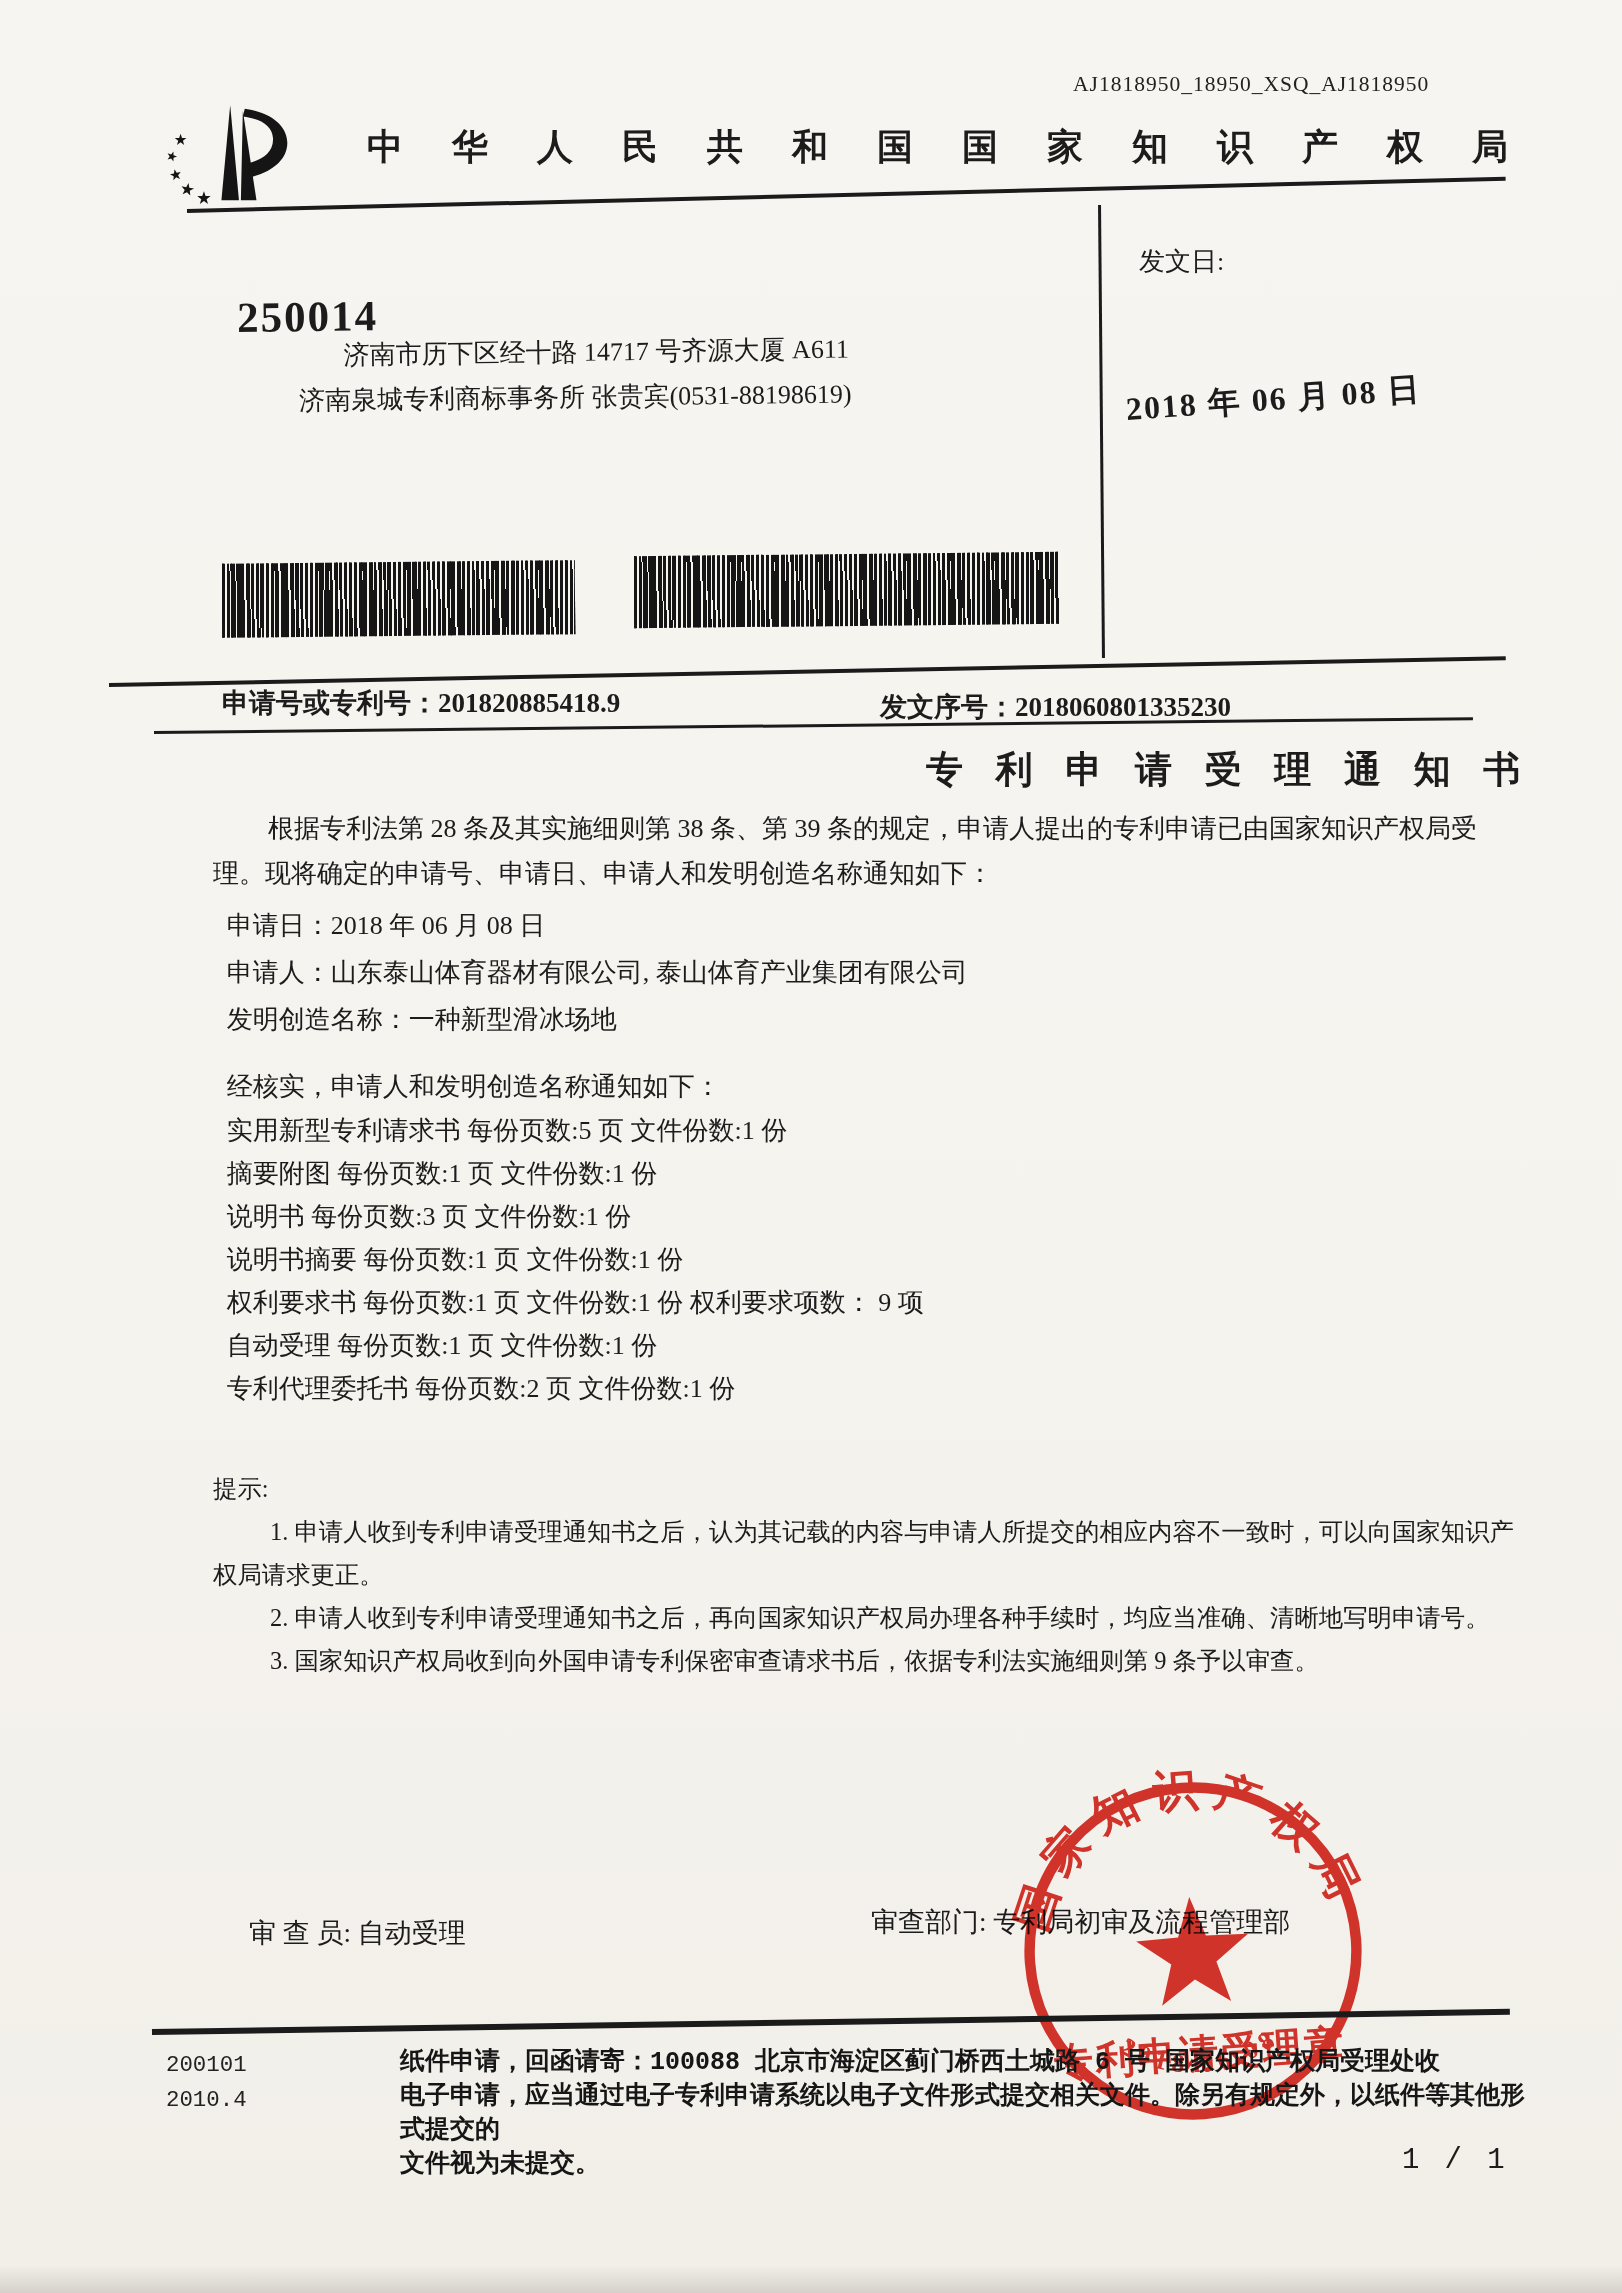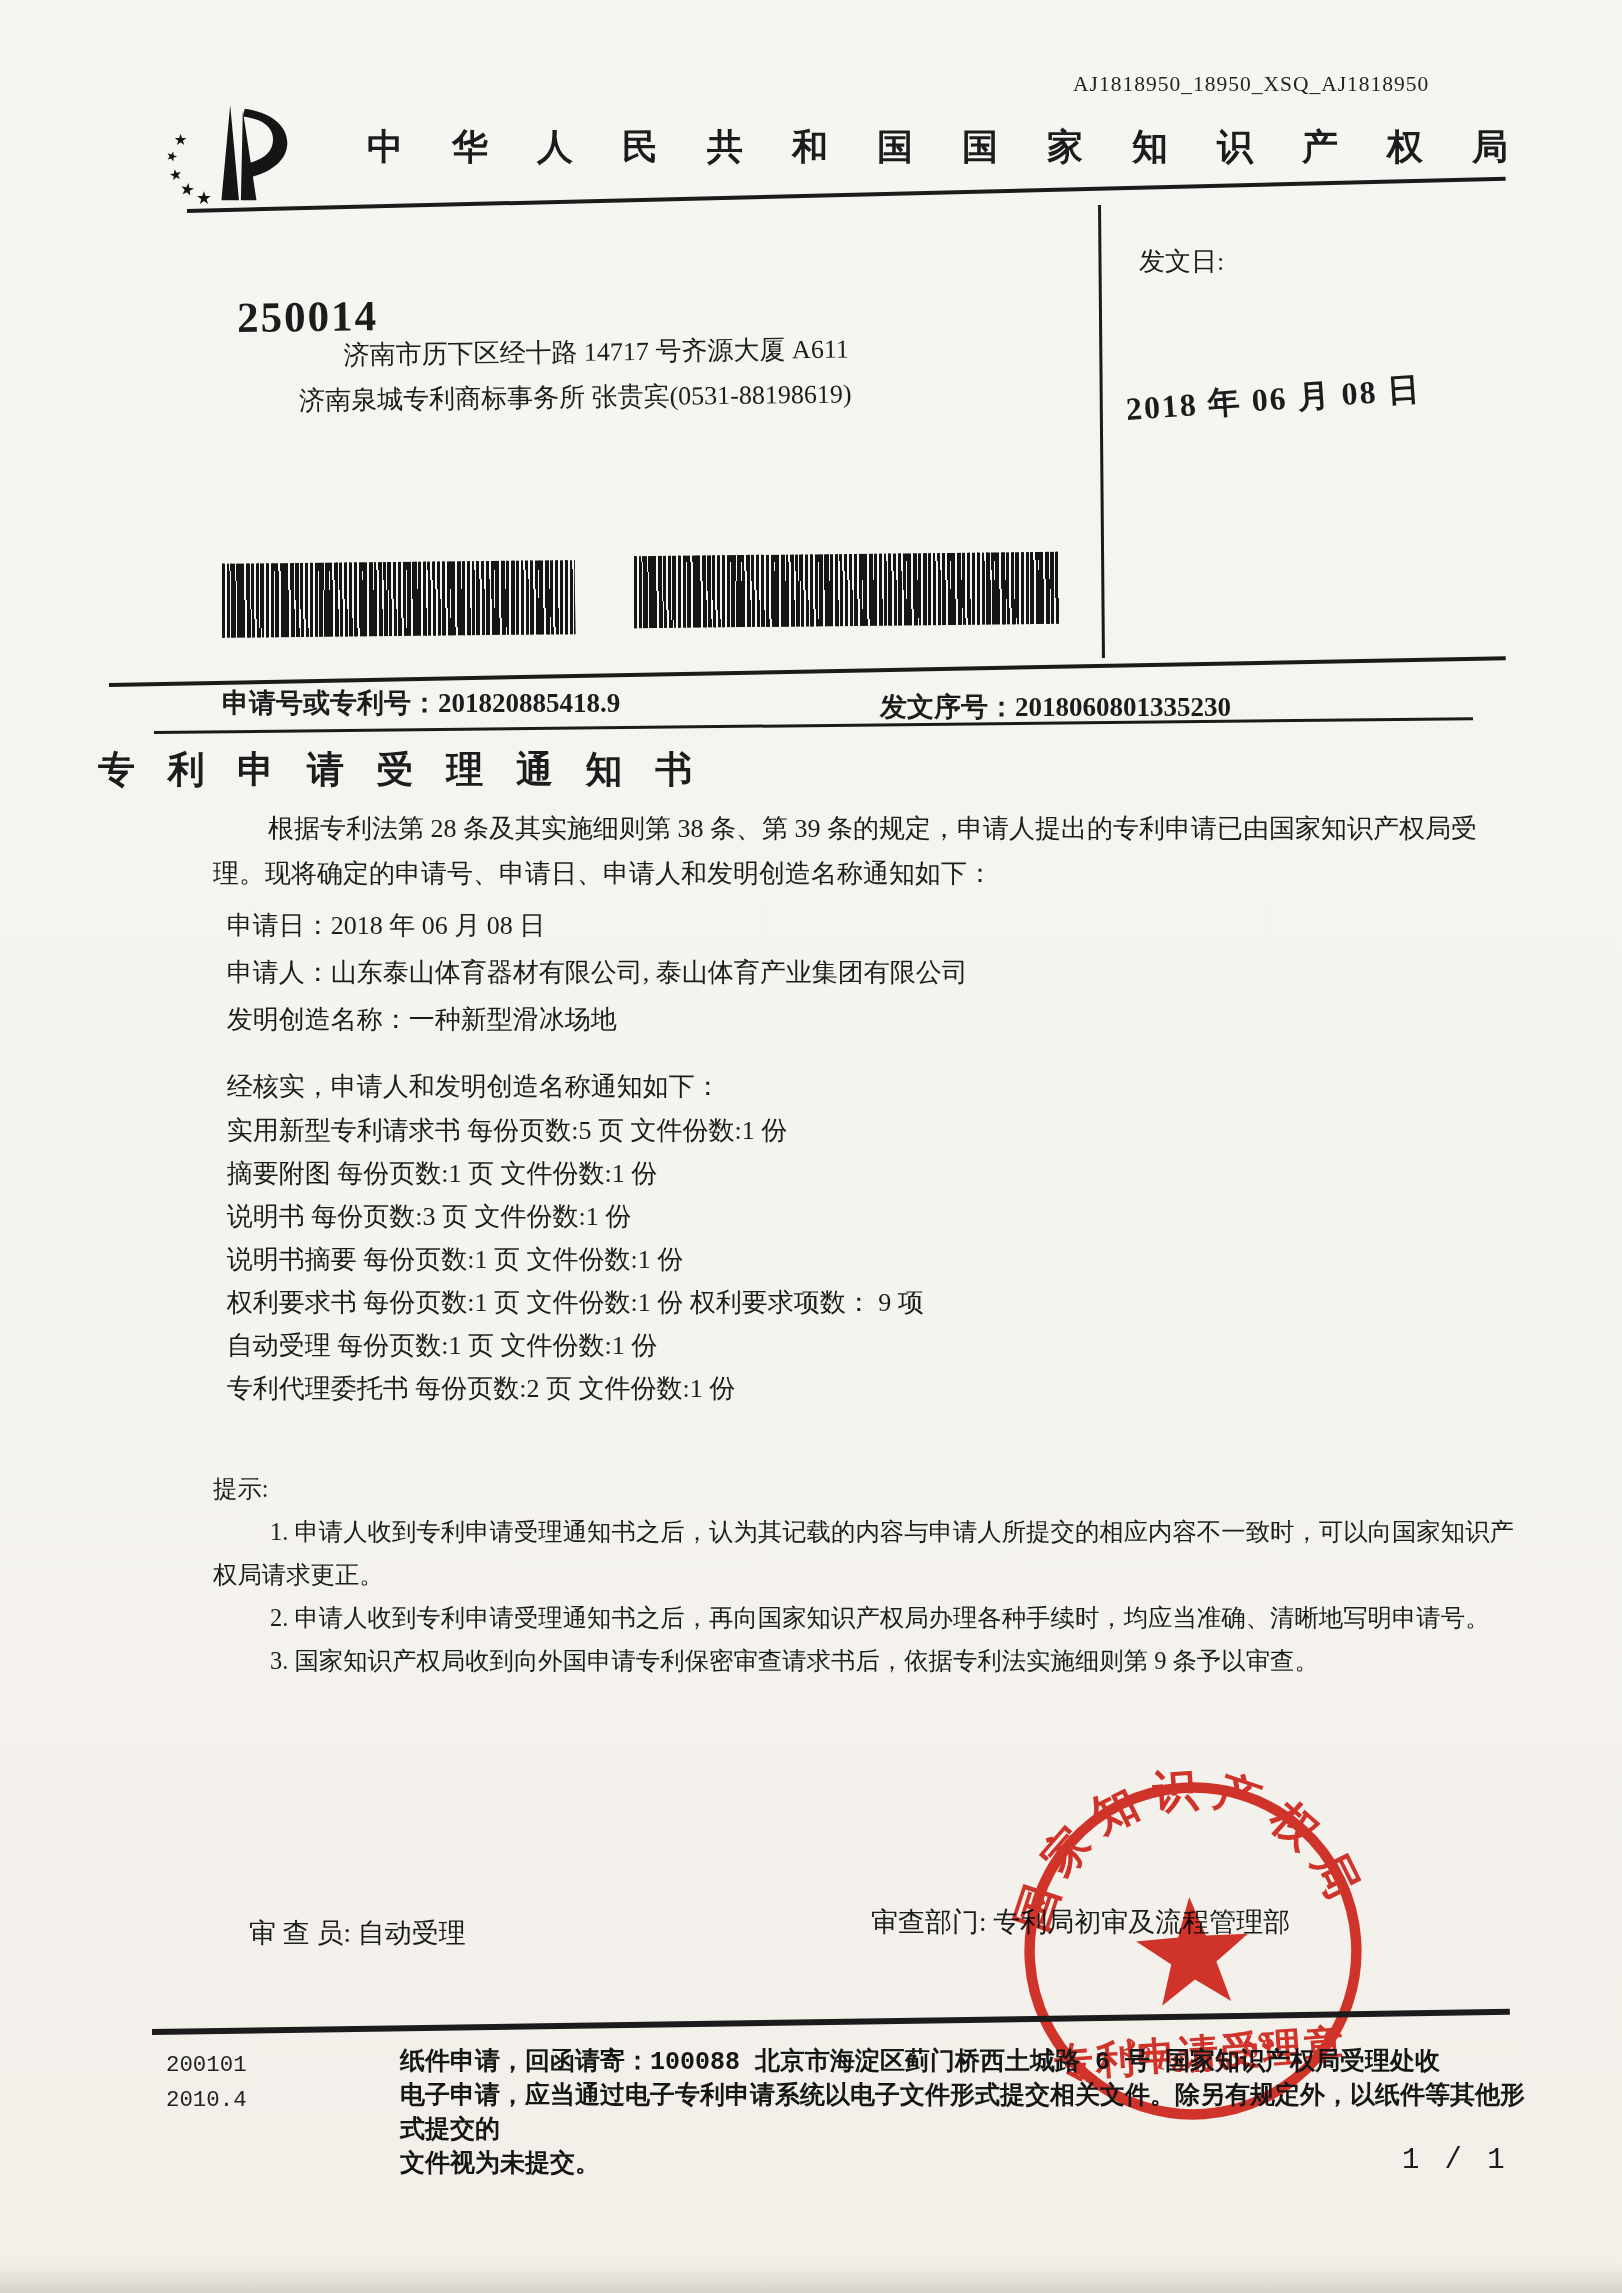--- a/index.html
+++ b/index.html
@@ -23,21 +23,21 @@
   .dispatch-date{font-size:32px;font-weight:bold;white-space:nowrap;transform:rotate(-4deg);transform-origin:left center;letter-spacing:2px;}
   .barcode{
     background-image:
       repeating-linear-gradient(90deg,#151515 0 2.9px,transparent 2.9px 4.9px),
       repeating-linear-gradient(90deg,#151515 0 2px,transparent 2px 8.8px),
       repeating-linear-gradient(90deg,#151515 0 1px,transparent 1px 12.7px);
     transform:rotate(-0.6deg);
   }
   .appnum{font-size:27px;font-weight:bold;white-space:nowrap;}
   .appnum .lbl{font-weight:bold;}
-  .notice-title{font-size:37px;font-weight:bold;letter-spacing:11.7px;text-align:left;white-space:nowrap;}
+  .notice-title{font-size:37px;font-weight:bold;letter-spacing:11.7px;text-align:right;white-space:nowrap;}
   .content{font-size:26px;line-height:45px;width:1278px;}
   .indent{text-indent:55px;}
   .fieldrow{line-height:47px;padding-left:13.7px;white-space:nowrap;}
   .docline{line-height:43px;padding-left:13.7px;white-space:nowrap;}
   .tips{font-size:24.4px;line-height:43px;margin-top:57px;}
   .tips .t-ind{text-indent:57px;}
   .signoff{font-size:27px;white-space:nowrap;}
   .footer-codes{font-size:22.4px;line-height:35px;color:#222;}
   .footer-text{font-size:25px;line-height:34px;font-weight:600;width:1131px;color:#161616;}
   .pagenum{font-size:29px;letter-spacing:3.9px;}

